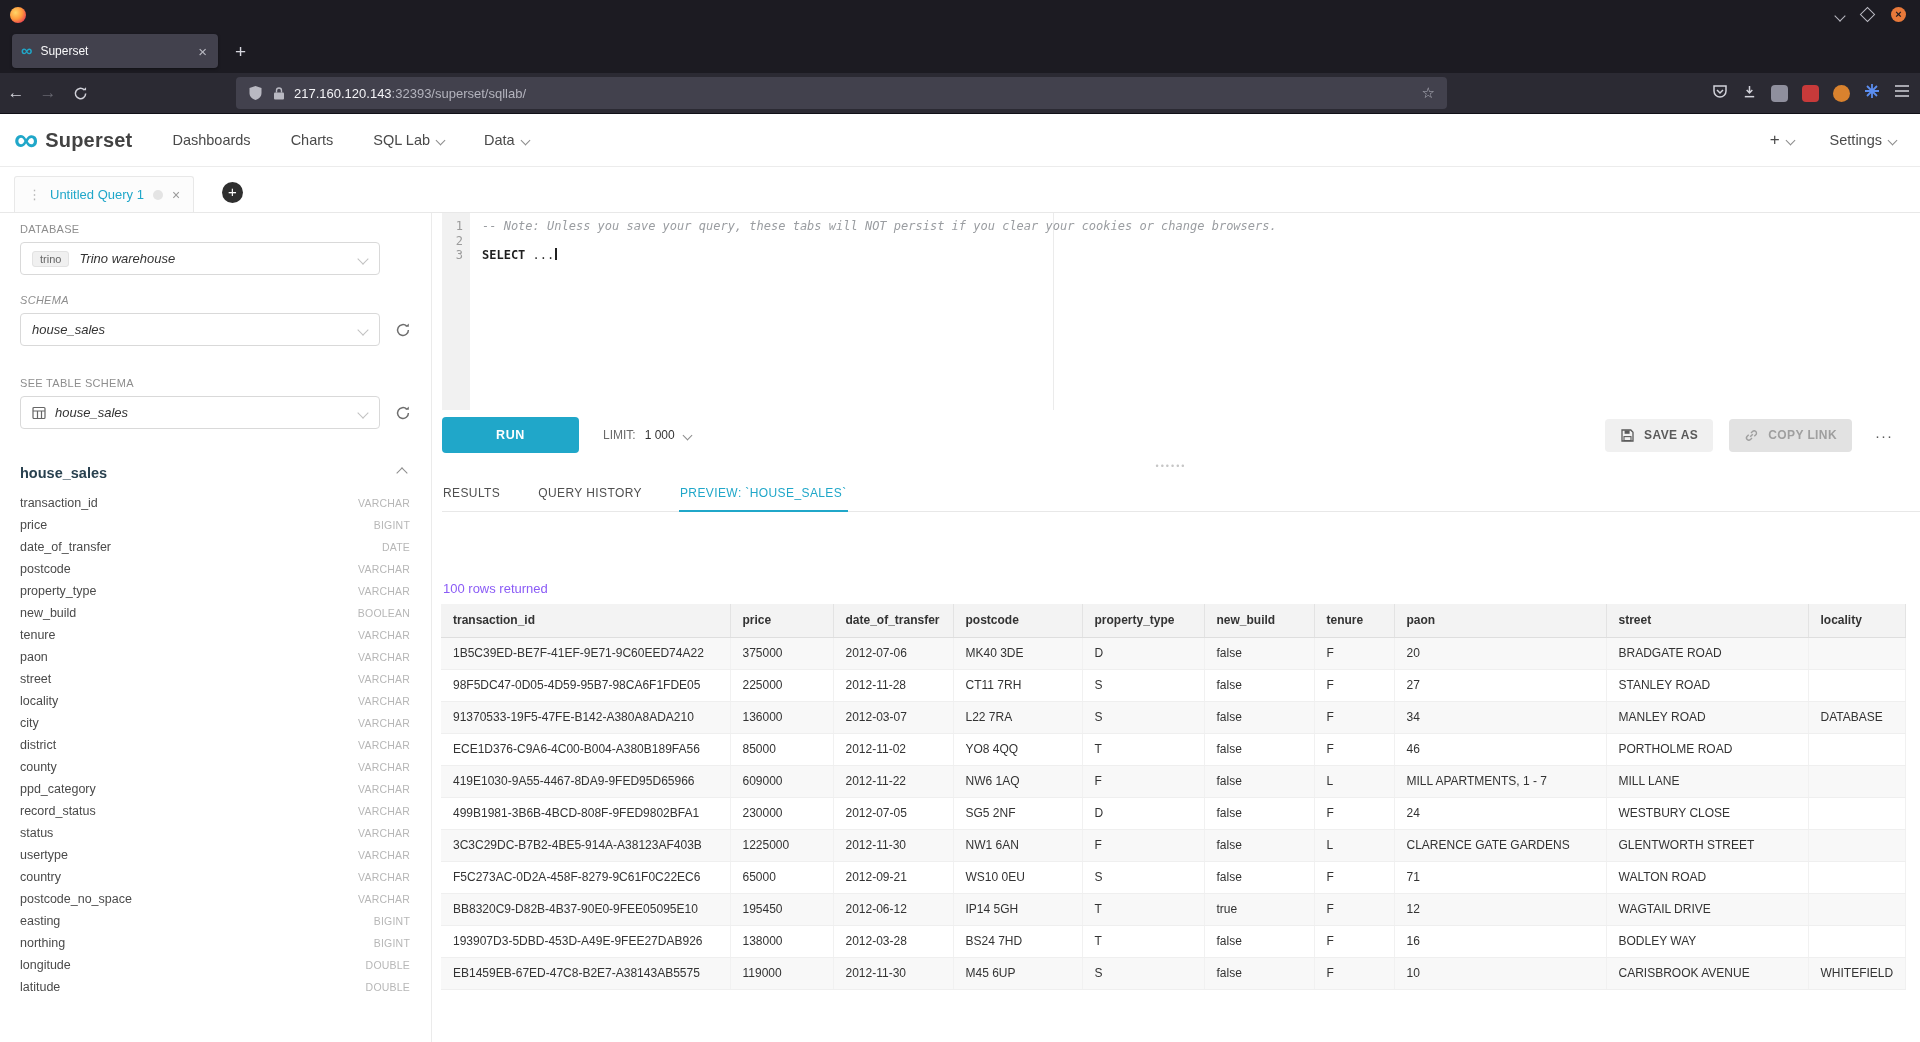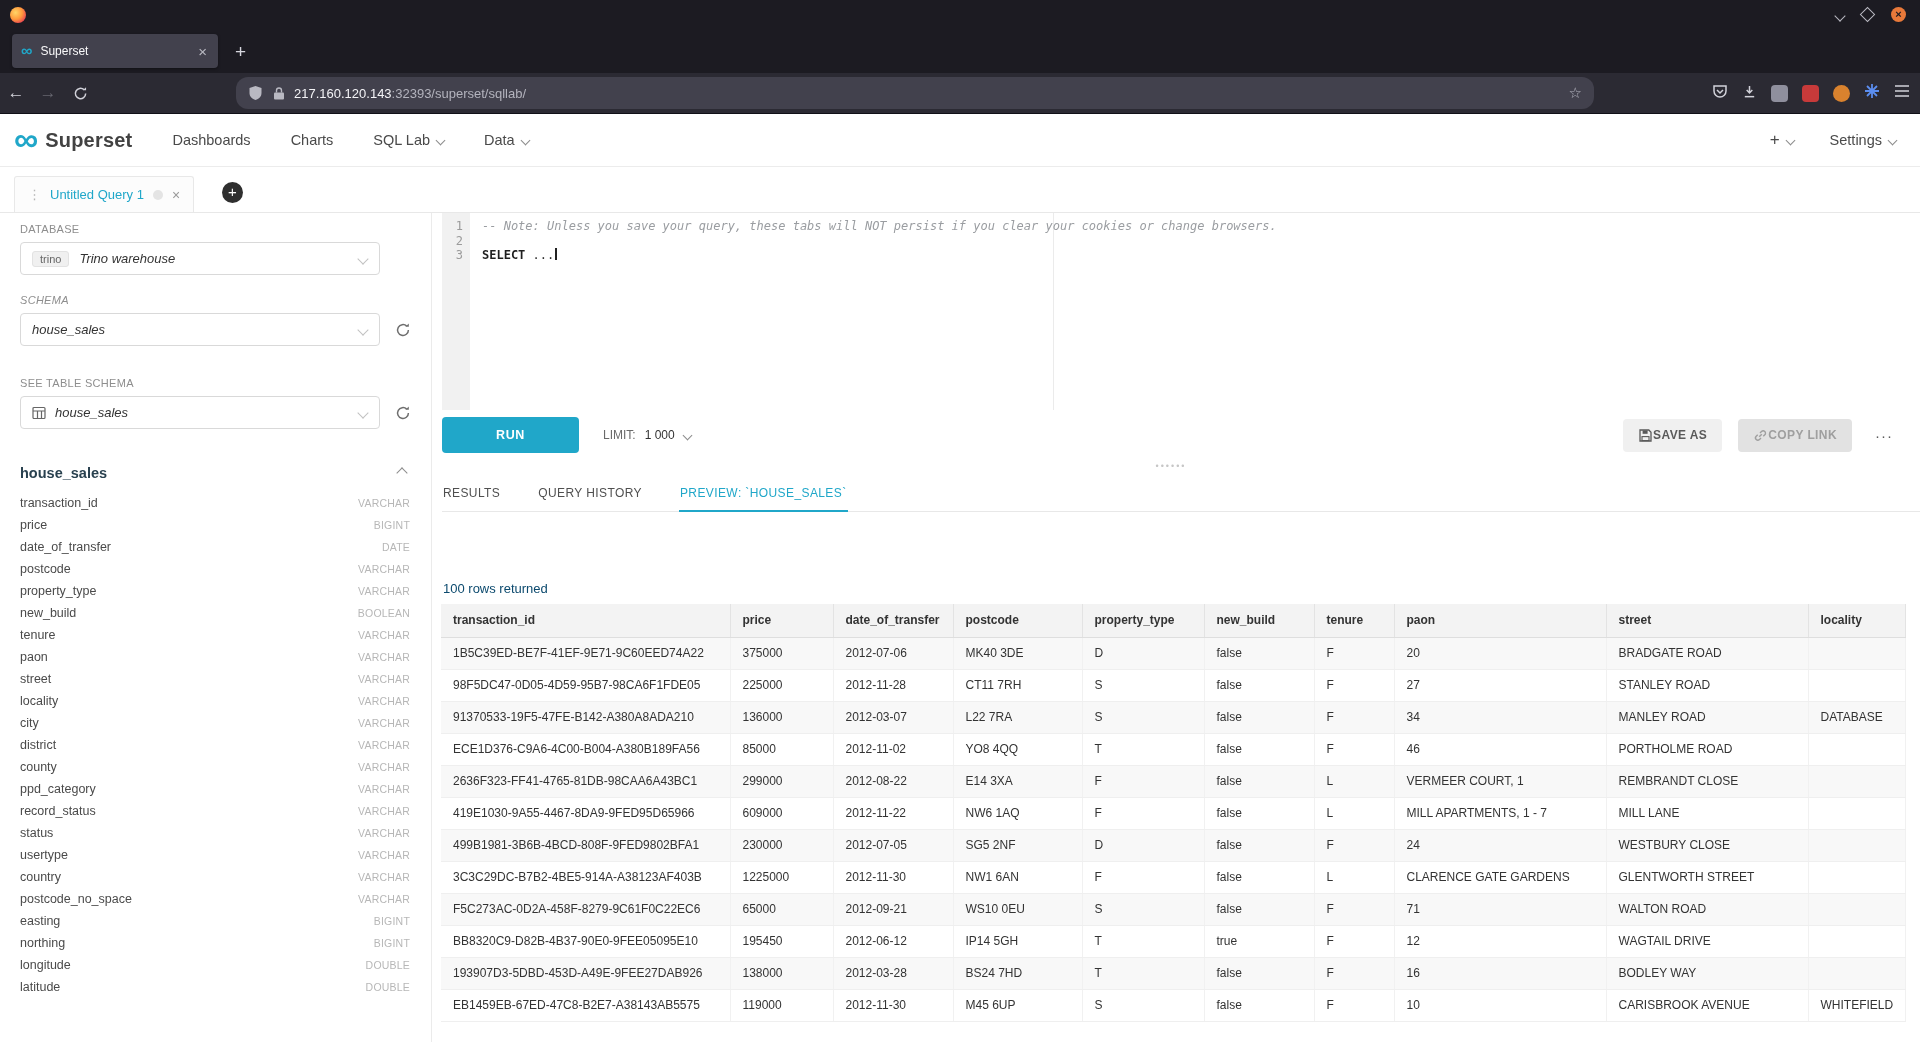--- a/index.html
+++ b/index.html
@@ -21,21 +21,21 @@
   .ff-tab{margin-left:12px;width:206px;height:34px;background:#42414d;border-radius:4px;display:flex;align-items:center;padding:0 9px;box-sizing:border-box;color:#f9f9fa;font-size:12px;box-shadow:0 1px 3px rgba(0,0,0,.4);}
   .ff-favicon{color:#20a7c9;font-weight:bold;font-size:16px;margin-right:8px;line-height:1;}
   .ff-tab-title{flex:1;}
   .ff-tab-close{color:#b9b9c2;font-size:15px;padding:0 2px;}
   .ff-newtab{color:#d6d6de;font-size:19px;margin-left:17px;line-height:1;}
 
   .ff-navbar{position:absolute;top:73px;height:41px;left:0;right:0;background:#2b2a33;border-bottom:1px solid #101017;box-sizing:border-box;display:flex;align-items:center;}
   .nav-btn{color:#d2d2da;font-size:17px;width:32px;text-align:center;}
   .nav-btn.dim{color:#66666f;}
   .nav-btn svg{vertical-align:middle;}
-  .urlbar{position:absolute;left:236px;width:1358px;height:32px;top:4px;background:#42414d;border-radius:12px;display:flex;align-items:center;padding:0 12px;box-sizing:border-box;}
+  .urlbar{position:absolute;left:236px;width:1211px;height:32px;top:4px;background:#42414d;border-radius:4px;display:flex;align-items:center;padding:0 12px;box-sizing:border-box;}
   .url-text{color:#b3b3bd;font-size:13px;margin-left:9px;flex:1;white-space:nowrap;overflow:hidden;}
   .url-text .host{color:#f3f3f6;}
   .url-star{color:#b3b3bd;font-size:15px;}
   .nav-right{position:absolute;right:10px;top:0;height:40px;display:flex;align-items:center;gap:14px;}
   .ext-badge{width:17px;height:17px;border-radius:4px;display:inline-block;}
   .ext-badge.mask{background:#8f8f9d;}
   .ext-badge.red{background:#c73a3a;}
   .ext-badge.orange{border-radius:50%;background:#d9822e;}
 
   
@@ -85,37 +85,37 @@
   .tok-comment{color:#9a9da1;font-style:italic;}
   .tok-kw{font-weight:bold;color:#1f1f1f;}
   .cursor{display:inline-block;width:1.5px;height:12px;background:#222;vertical-align:-1px;margin-left:1px;}
   .ruler{position:absolute;left:611px;top:0;bottom:0;width:1px;background:#ebebeb;}
 
   .ed-toolbar{position:absolute;top:203px;left:9px;right:20px;height:38px;display:flex;align-items:center;}
   .run-btn{width:137px;height:36px;background:#20a7c9;color:#fff;border:none;border-radius:4px;font-size:12.5px;font-weight:bold;letter-spacing:.6px;display:flex;align-items:center;justify-content:center;font-family:inherit;}
   .limit{margin-left:24px;display:flex;align-items:center;gap:9px;font-size:12px;color:#6a6a6a;}
   .limit .val{color:#333;}
   .ed-right{margin-left:auto;display:flex;align-items:center;gap:16px;}
-  .btn-gray{height:33px;border:none;border-radius:4px;display:flex;align-items:center;padding:0 15px;font-size:12px;font-weight:bold;letter-spacing:.4px;font-family:inherit;}
+  .btn-gray{height:33px;border:none;border-radius:4px;display:flex;align-items:center;gap:9px;padding:0 15px;font-size:12px;font-weight:bold;letter-spacing:.4px;font-family:inherit;}
   .save-as{background:#f0f0f0;color:#5a5a5a;}
   .copy-link{background:#e2e2e2;color:#9f9f9f;}
   .more-btn{font-size:15px;color:#5a5a5a;letter-spacing:1px;padding:0 7px;}
 
   .drag-handle{position:absolute;top:247px;left:9px;right:20px;height:13px;text-align:center;color:#c6c6c6;font-size:9px;letter-spacing:2px;line-height:13px;}
 
   .res-tabs{position:absolute;top:263px;left:9px;right:0;height:36px;border-bottom:1px solid #e8e8e8;display:flex;gap:36px;box-sizing:border-box;}
   .rtab{font-size:12px;color:#4f4f4f;letter-spacing:.4px;display:flex;align-items:center;padding:0 1px;border-bottom:2px solid transparent;box-sizing:border-box;height:36px;}
   .rtab.active{color:#20a7c9;border-bottom-color:#20a7c9;}
 
   .res-toolbar{position:absolute;top:320px;left:9px;right:20px;display:flex;gap:9px;}
   .copy-btn{background:#e9f5f9;color:#1985a0;border:none;border-radius:4px;font-size:12px;font-weight:bold;display:flex;align-items:center;gap:9px;padding:0 14px;height:33px;letter-spacing:.3px;font-family:inherit;}
   .filter-input{flex:1;height:33px;border:1px solid #dcdcdc;border-radius:4px;padding:0 11px;font-size:12.5px;color:#333;box-sizing:border-box;outline:none;font-family:inherit;}
   .filter-input::placeholder{color:#c2c2c2;}
 
-  .row-count{position:absolute;top:368px;left:10px;font-size:13px;color:#0c4a6e;}
+  .row-count{position:absolute;top:368px;left:10px;font-size:13px;color:#8b5cf6;}
 
   .tbl-wrap{position:absolute;top:391px;left:8px;right:0;bottom:0;overflow:hidden;}
   table.results{border-collapse:collapse;table-layout:fixed;width:1464px;}
   table.results th{background:#f3f3f3;font-weight:bold;font-size:12px;color:#333;text-align:left;padding:0 12px;height:33px;border-right:1px solid #e3e3e3;border-bottom:1px solid #dedede;box-sizing:border-box;white-space:nowrap;overflow:hidden;}
   table.results td{font-size:12px;color:#333;padding:0 12px;height:32px;border-right:1px solid #f1f1f1;border-bottom:1px solid #efefef;box-sizing:border-box;white-space:nowrap;overflow:hidden;}
   table.results tbody tr:nth-child(odd){background:#f8f8f8;}
 </style>
 </head>
 <body>
 
@@ -482,32 +482,20 @@
               <td>2012-11-02</td>
               <td>YO8 4QQ</td>
               <td>T</td>
               <td>false</td>
               <td>F</td>
               <td>46</td>
               <td>PORTHOLME ROAD</td>
               <td></td>
             </tr>
             <tr>
-              <td>2636F323-FF41-4765-81DB-98CAA6A43BC1</td>
-              <td>299000</td>
-              <td>2012-08-22</td>
-              <td>E14 3XA</td>
-              <td>F</td>
-              <td>false</td>
-              <td>L</td>
-              <td>VERMEER COURT, 1</td>
-              <td>REMBRANDT CLOSE</td>
-              <td></td>
-            </tr>
-            <tr>
               <td>419E1030-9A55-4467-8DA9-9FED95D65966</td>
               <td>609000</td>
               <td>2012-11-22</td>
               <td>NW6 1AQ</td>
               <td>F</td>
               <td>false</td>
               <td>L</td>
               <td>MILL APARTMENTS, 1 - 7</td>
               <td>MILL LANE</td>
               <td></td>

